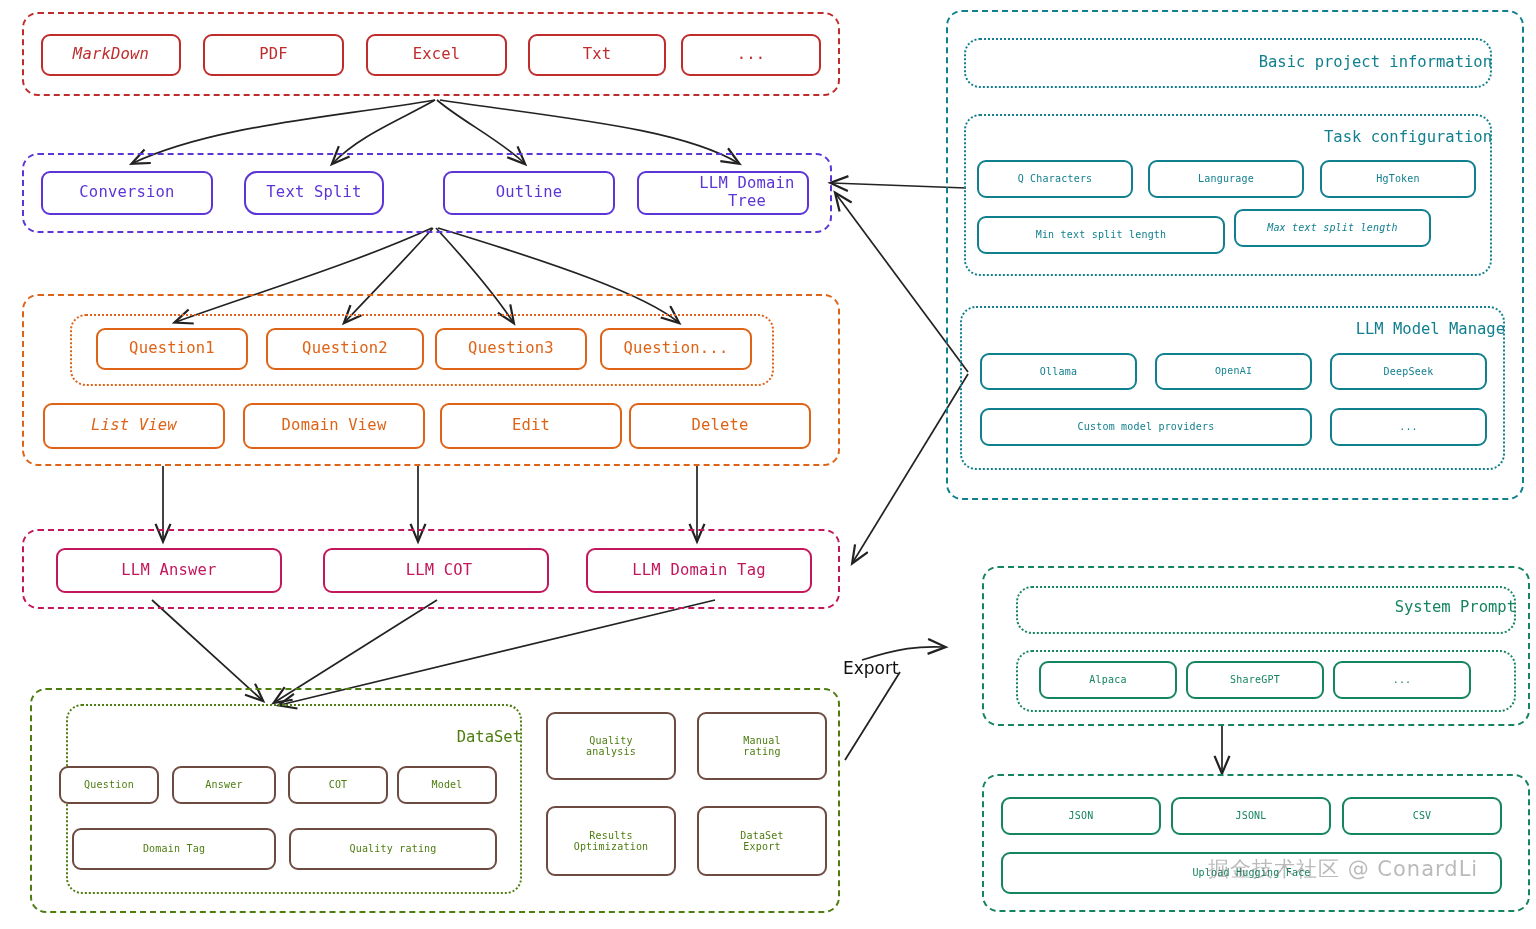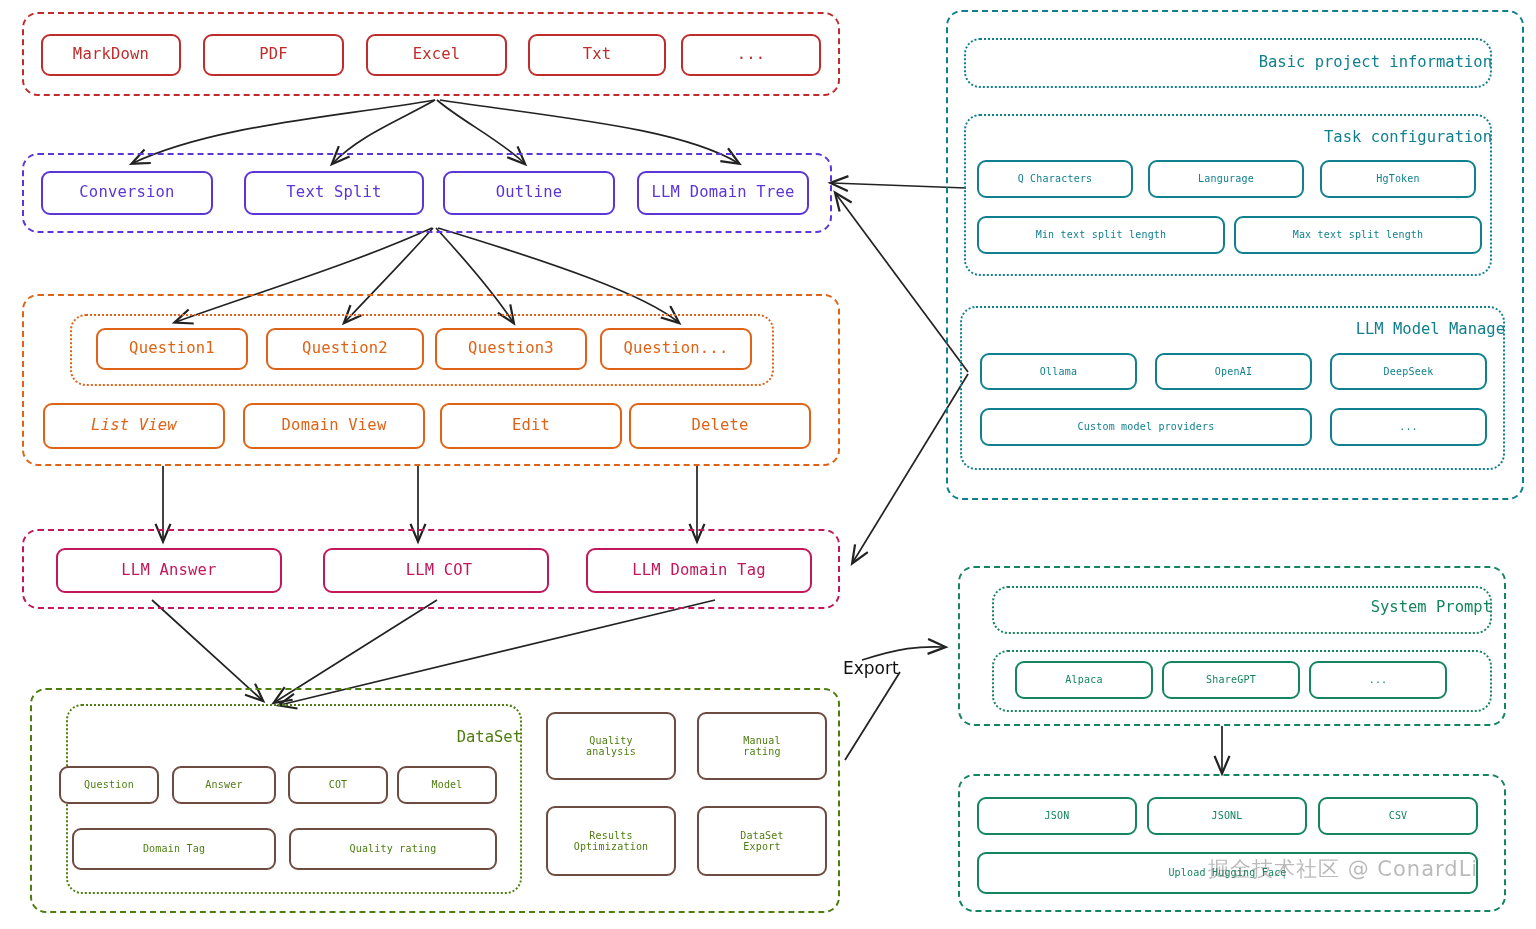--- a/index.html
+++ b/index.html
@@ -61,21 +61,21 @@
     left: 0;
   }
 
   
   .c-red    { color: #bf2c2c; border-color: #bf2c2c; }
   .c-purple { color: #5b35d6; border-color: #5b35d6; }
   .c-orange { color: #df6316; border-color: #df6316; }
   .c-crimson{ color: #c2185b; border-color: #c2185b; }
   .c-brown  { color: #4d7c0f; border-color: #6d4b41; }
   .c-teal   { color: #107f8e; border-color: #107f8e; }
-  .c-green  { color: #14855c; border-color: #14855c; }
+  .c-green  { color: #14855c; border-color: #14855c; margin-left: 24px; }
 
   
   #export-label {
     position: absolute;
     font-size: 17px;
     color: #111;
     z-index: 4;
     font-family: "DejaVu Sans", "Liberation Sans", sans-serif;
   }
 
@@ -131,32 +131,32 @@
       <path d="M862,660 C900,648 918,646 944,647"></path>
 
       <path d="M845,760 L900,672" marker-end="none"></path>
 
       <path d="M1222,726 L1222,772"></path>
     </g>
   </svg>
 
   <div class="group dashed c-red" style="left:22px; top:12px; width:818px; height:84px;"></div>
 
-  <div class="chip c-red" style="left:41px; top:34px; width:140px; height:42px;">MarkDown</div>
+  <div class="chip c-red" style="left:41px; top:34px; width:140px; height:42px;font-style:italic;">MarkDown</div>
   <div class="chip c-red" style="left:203px; top:34px; width:141px; height:42px;">PDF</div>
   <div class="chip c-red" style="left:366px; top:34px; width:141px; height:42px;">Excel</div>
   <div class="chip c-red" style="left:528px; top:34px; width:138px; height:42px;">Txt</div>
   <div class="chip c-red" style="left:681px; top:34px; width:140px; height:42px;">...</div>
 
   <div class="group dashed c-purple" style="left:22px; top:153px; width:810px; height:80px;"></div>
 
   <div class="chip c-purple" style="left:41px; top:171px; width:172px; height:44px;">Conversion</div>
-  <div class="chip c-purple" style="left:244px; top:171px; width:180px; height:44px;">Text Split</div>
+  <div class="chip c-purple" style="left:244px; top:171px; width:140px; height:44px;border-radius:13px;">Text Split</div>
   <div class="chip c-purple" style="left:443px; top:171px; width:172px; height:44px;">Outline</div>
-  <div class="chip c-purple" style="left:637px; top:171px; width:172px; height:44px;">LLM Domain Tree</div>
+  <div class="chip c-purple" style="left:637px; top:171px; width:172px; height:44px;padding-left:48px;">LLM Domain Tree</div>
 
   <div class="group dashed c-orange" style="left:22px; top:294px; width:818px; height:172px;"></div>
   <div class="group dotted c-orange" style="left:70px; top:314px; width:704px; height:72px;"></div>
 
   <div class="chip c-orange" style="left:96px; top:328px; width:152px; height:42px;">Question1</div>
   <div class="chip c-orange" style="left:266px; top:328px; width:158px; height:42px;">Question2</div>
   <div class="chip c-orange" style="left:435px; top:328px; width:152px; height:42px;">Question3</div>
   <div class="chip c-orange" style="left:600px; top:328px; width:152px; height:42px;">Question...</div>
 
   <div class="chip c-orange" style="left:43px; top:403px; width:182px; height:46px;font-style:italic;">List View</div>
@@ -198,27 +198,27 @@
   <div class="group dotted c-teal" style="left:964px; top:38px; width:528px; height:50px;"></div>
   <div class="grp-title c-teal" style="top:53px; left:964px; width:528px;">Basic project information</div>
 
   <div class="group dotted c-teal" style="left:964px; top:114px; width:528px; height:162px;"></div>
   <div class="grp-title c-teal" style="top:128px; left:964px; width:528px;">Task configuration</div>
 
   <div class="chip c-teal sm" style="left:977px; top:160px; width:156px; height:38px;">Q Characters</div>
   <div class="chip c-teal sm" style="left:1148px; top:160px; width:156px; height:38px;">Langurage</div>
   <div class="chip c-teal sm" style="left:1320px; top:160px; width:156px; height:38px;">HgToken</div>
   <div class="chip c-teal sm" style="left:977px; top:216px; width:248px; height:38px;">Min text split length</div>
-  <div class="chip c-teal sm" style="left:1234px; top:216px; width:248px; height:38px;">Max text split length</div>
+  <div class="chip c-teal sm" style="left:1234px; top:209px; width:197px; height:38px;font-style:italic;">Max text split length</div>
 
   <div class="group dotted c-teal" style="left:960px; top:306px; width:545px; height:164px;"></div>
   <div class="grp-title c-teal" style="top:320px; left:960px; width:545px;">LLM Model Manage</div>
 
   <div class="chip c-teal sm" style="left:980px; top:353px; width:157px; height:37px;">Ollama</div>
-  <div class="chip c-teal sm" style="left:1155px; top:353px; width:157px; height:37px;">OpenAI</div>
+  <div class="chip c-teal sm" style="left:1155px; top:353px; width:157px; height:37px;font-family:Liberation Mono, monospace;">OpenAI</div>
   <div class="chip c-teal sm" style="left:1330px; top:353px; width:157px; height:37px;">DeepSeek</div>
   <div class="chip c-teal sm" style="left:980px; top:408px; width:332px; height:38px;">Custom model providers</div>
   <div class="chip c-teal sm" style="left:1330px; top:408px; width:157px; height:38px;">...</div>
 
   <div class="group dashed c-green" style="left:958px; top:566px; width:548px; height:160px;"></div>
 
   <div class="group dotted c-green" style="left:992px; top:586px; width:500px; height:48px;"></div>
   <div class="grp-title c-green" style="top:598px; left:992px; width:500px;">System Prompt</div>
 
   <div class="group dotted c-green" style="left:992px; top:650px; width:500px; height:62px;"></div>

